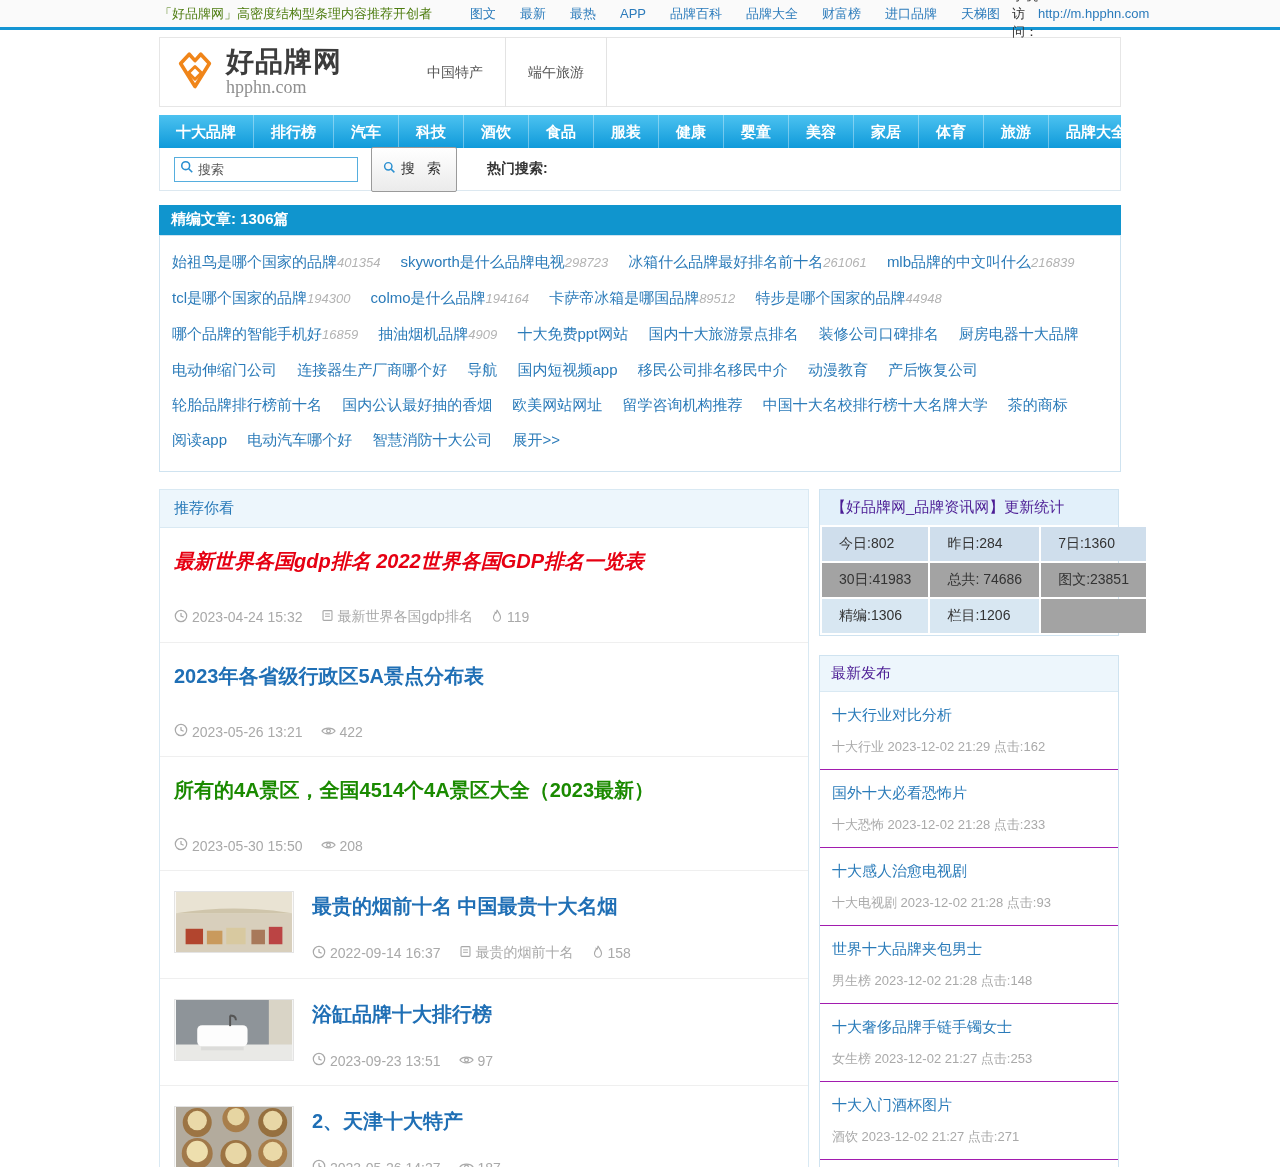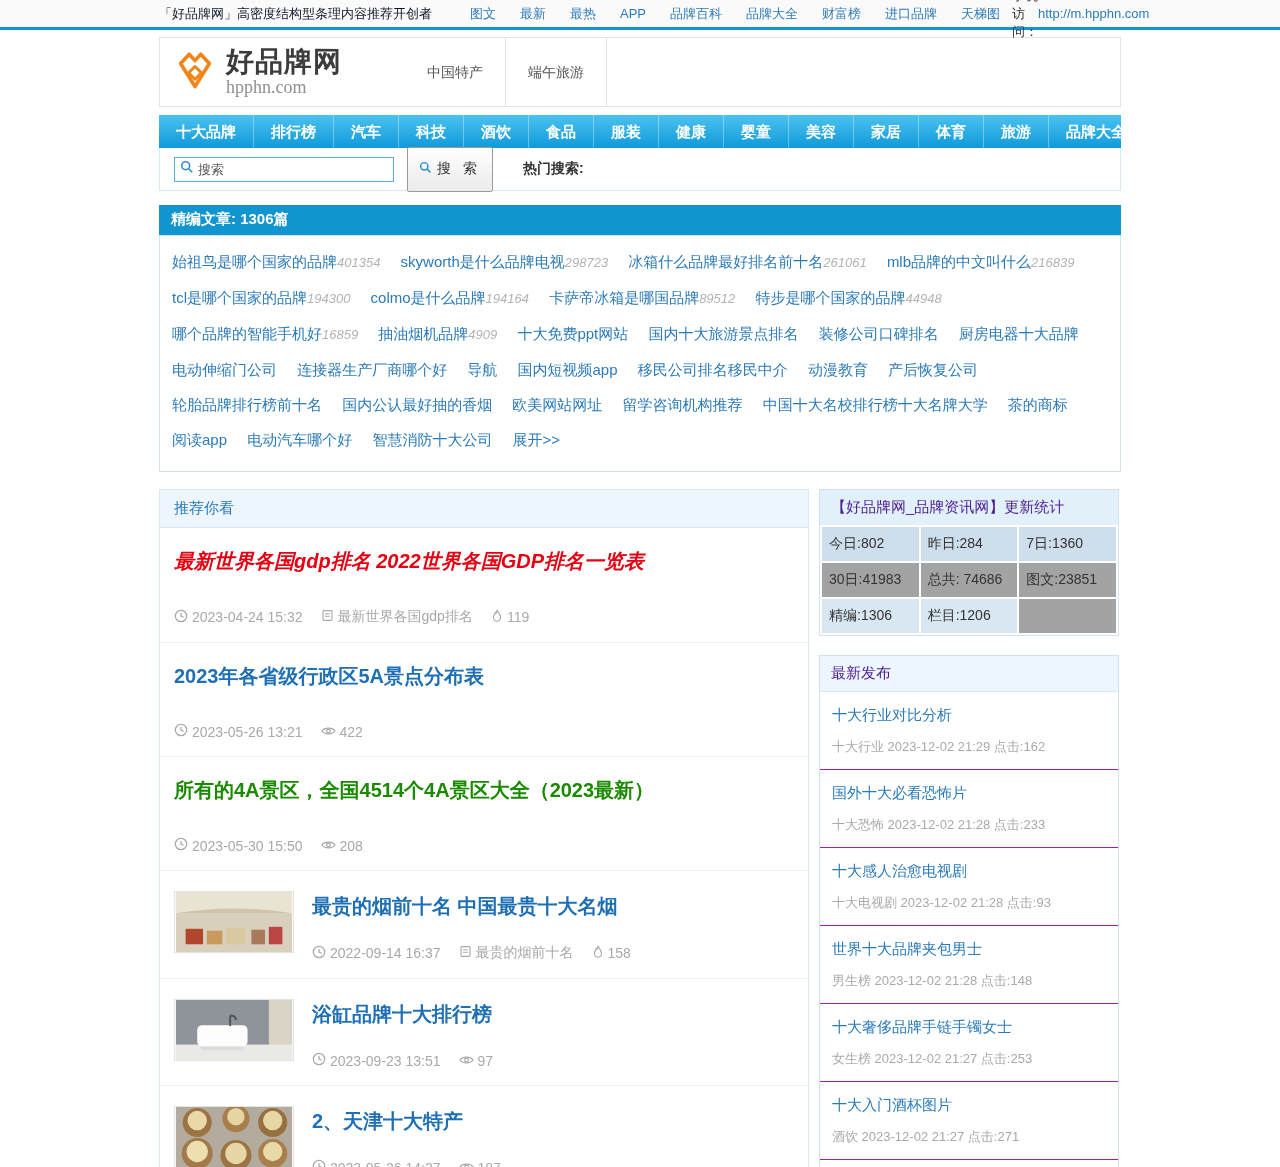--- a/index.html
+++ b/index.html
@@ -6,21 +6,21 @@
   body {
     width: 1280px; height: 1167px; overflow: hidden;
     background: #fff; font-family: "Liberation Sans", "DejaVu Sans", sans-serif;
     color: #333;
   }
   a { text-decoration: none; cursor: pointer; }
 
   
   .topbar { height: 30px; background: #fafafa; border-bottom: 3px solid #1495d3; }
   .topbar-inner { width: 962px; margin: 0 auto; height: 100%; display: flex; align-items: center; font-size: 13px; }
-  .topbar-slogan { color: #0f172a; margin-right: 26px; white-space: nowrap; }
+  .topbar-slogan { color: #4d7c0f; margin-right: 26px; white-space: nowrap; }
   .topbar-link { color: #2b7bbb; margin: 0 12px; white-space: nowrap; }
   .topbar-right { margin-left: auto; display: flex; align-items: center; }
   .topbar-mobile-label { color: #333; }
   .topbar-mobile-url { color: #2b7bbb; }
 
   
   .container { width: 962px; margin: 0 auto; }
 
   
   .header-box { margin-top: 7px; border: 1px solid #e6e6e6; height: 70px; display: flex; align-items: center; padding: 0 12px; background: #fff; }
@@ -32,21 +32,21 @@
   .header-link { color: #555; font-size: 14px; padding: 0 22px; line-height: 70px; border-right: 1px solid #e3e3e3; }
   .header-link:first-child { border-left: 1px solid transparent; }
 
   
   .nav { margin-top: 8px; height: 33px; background: linear-gradient(#4cc2f0, #0f9ada); display: flex; align-items: stretch; }
   .nav-item { color: #fff; font-size: 15px; font-weight: bold; line-height: 33px; padding: 0 17px; border-right: 1px solid rgba(255,255,255,0.35); white-space: nowrap; }
   .nav-item:last-child { border-right: none; }
 
   
   .search-row { border: 1px solid #dce8f0; border-top: none; height: 43px; display: flex; align-items: center; padding: 0 14px; background: #fff; }
-  .search-input-wrap { width: 220px; height: 25px; border: 1px solid #56aede; display: flex; align-items: center; padding: 0 5px; background: #fff; }
+  .search-input-wrap { width: 184px; height: 25px; border: 1px solid #56aede; display: flex; align-items: center; padding: 0 5px; background: #fff; }
   .search-input-wrap svg { flex-shrink: 0; }
   .search-input { border: none; outline: none; font-size: 13px; color: #444; width: 100%; margin-left: 4px; font-family: inherit; background: transparent; }
   .search-input::placeholder { color: #555; }
   .search-btn { margin-left: 13px; height: 45px; border: 1px solid #9a9a9a; border-radius: 2px; background: linear-gradient(#ffffff, #ebebeb); display: flex; align-items: center; padding: 0 11px; font-size: 14px; color: #333; letter-spacing: 4px; cursor: pointer; font-family: inherit; }
   .search-btn svg { margin-right: 5px; }
   .hot-label { margin-left: 30px; font-size: 14px; font-weight: bold; color: #333; }
 
   
   .featured-bar { margin-top: 14px; background: #1095ce; color: #fff; font-size: 15px; font-weight: bold; padding: 5px 12px 6px; }
   .tags-box { border: 1px solid #cfe3f0; padding: 8px 12px 14px; line-height: 35px; font-size: 15px; }
@@ -73,21 +73,21 @@
   .thumb-body { flex: 1; }
   .article.with-thumb .article-title { margin-top: 2px; }
   .article.with-thumb .article-meta { margin-top: 24px; }
 
   
   .sidebar { width: 300px; }
   .side-box { border: 1px solid #cfe3f0; background: #fff; }
   .side-header { background: #e2f0fa; color: #4c1d95; font-size: 15px; padding: 8px 11px; }
   .latest-header { background: #edf6fc; border-bottom: 1px solid #d9e9f3; }
   .stats-grid { display: grid; grid-template-columns: 1fr 1fr 1fr; gap: 2px; padding: 2px; background: #fff; }
-  .stats-cell { padding: 8px 7px; font-size: 14px; color: #333; white-space: nowrap; }
+  .stats-cell { padding: 8px 17px; font-size: 14px; color: #333; white-space: nowrap; }
   .stats-cell.r1 { background: #cfdeec; }
   .stats-cell.r2 { background: #a3a3a3; }
   .stats-cell.r3 { background: #d8e7f2; }
   .latest-box { margin-top: 19px; }
   .latest-item { padding: 14px 12px 13px; border-bottom: 1px solid #a21caf; }
   .latest-item:last-child { border-bottom: none; }
   .latest-title { color: #2a7bb9; font-size: 15px; display: inline-block; }
   .latest-meta { color: #a9a9a9; font-size: 13px; margin-top: 13px; }
 </style>
 </head>

